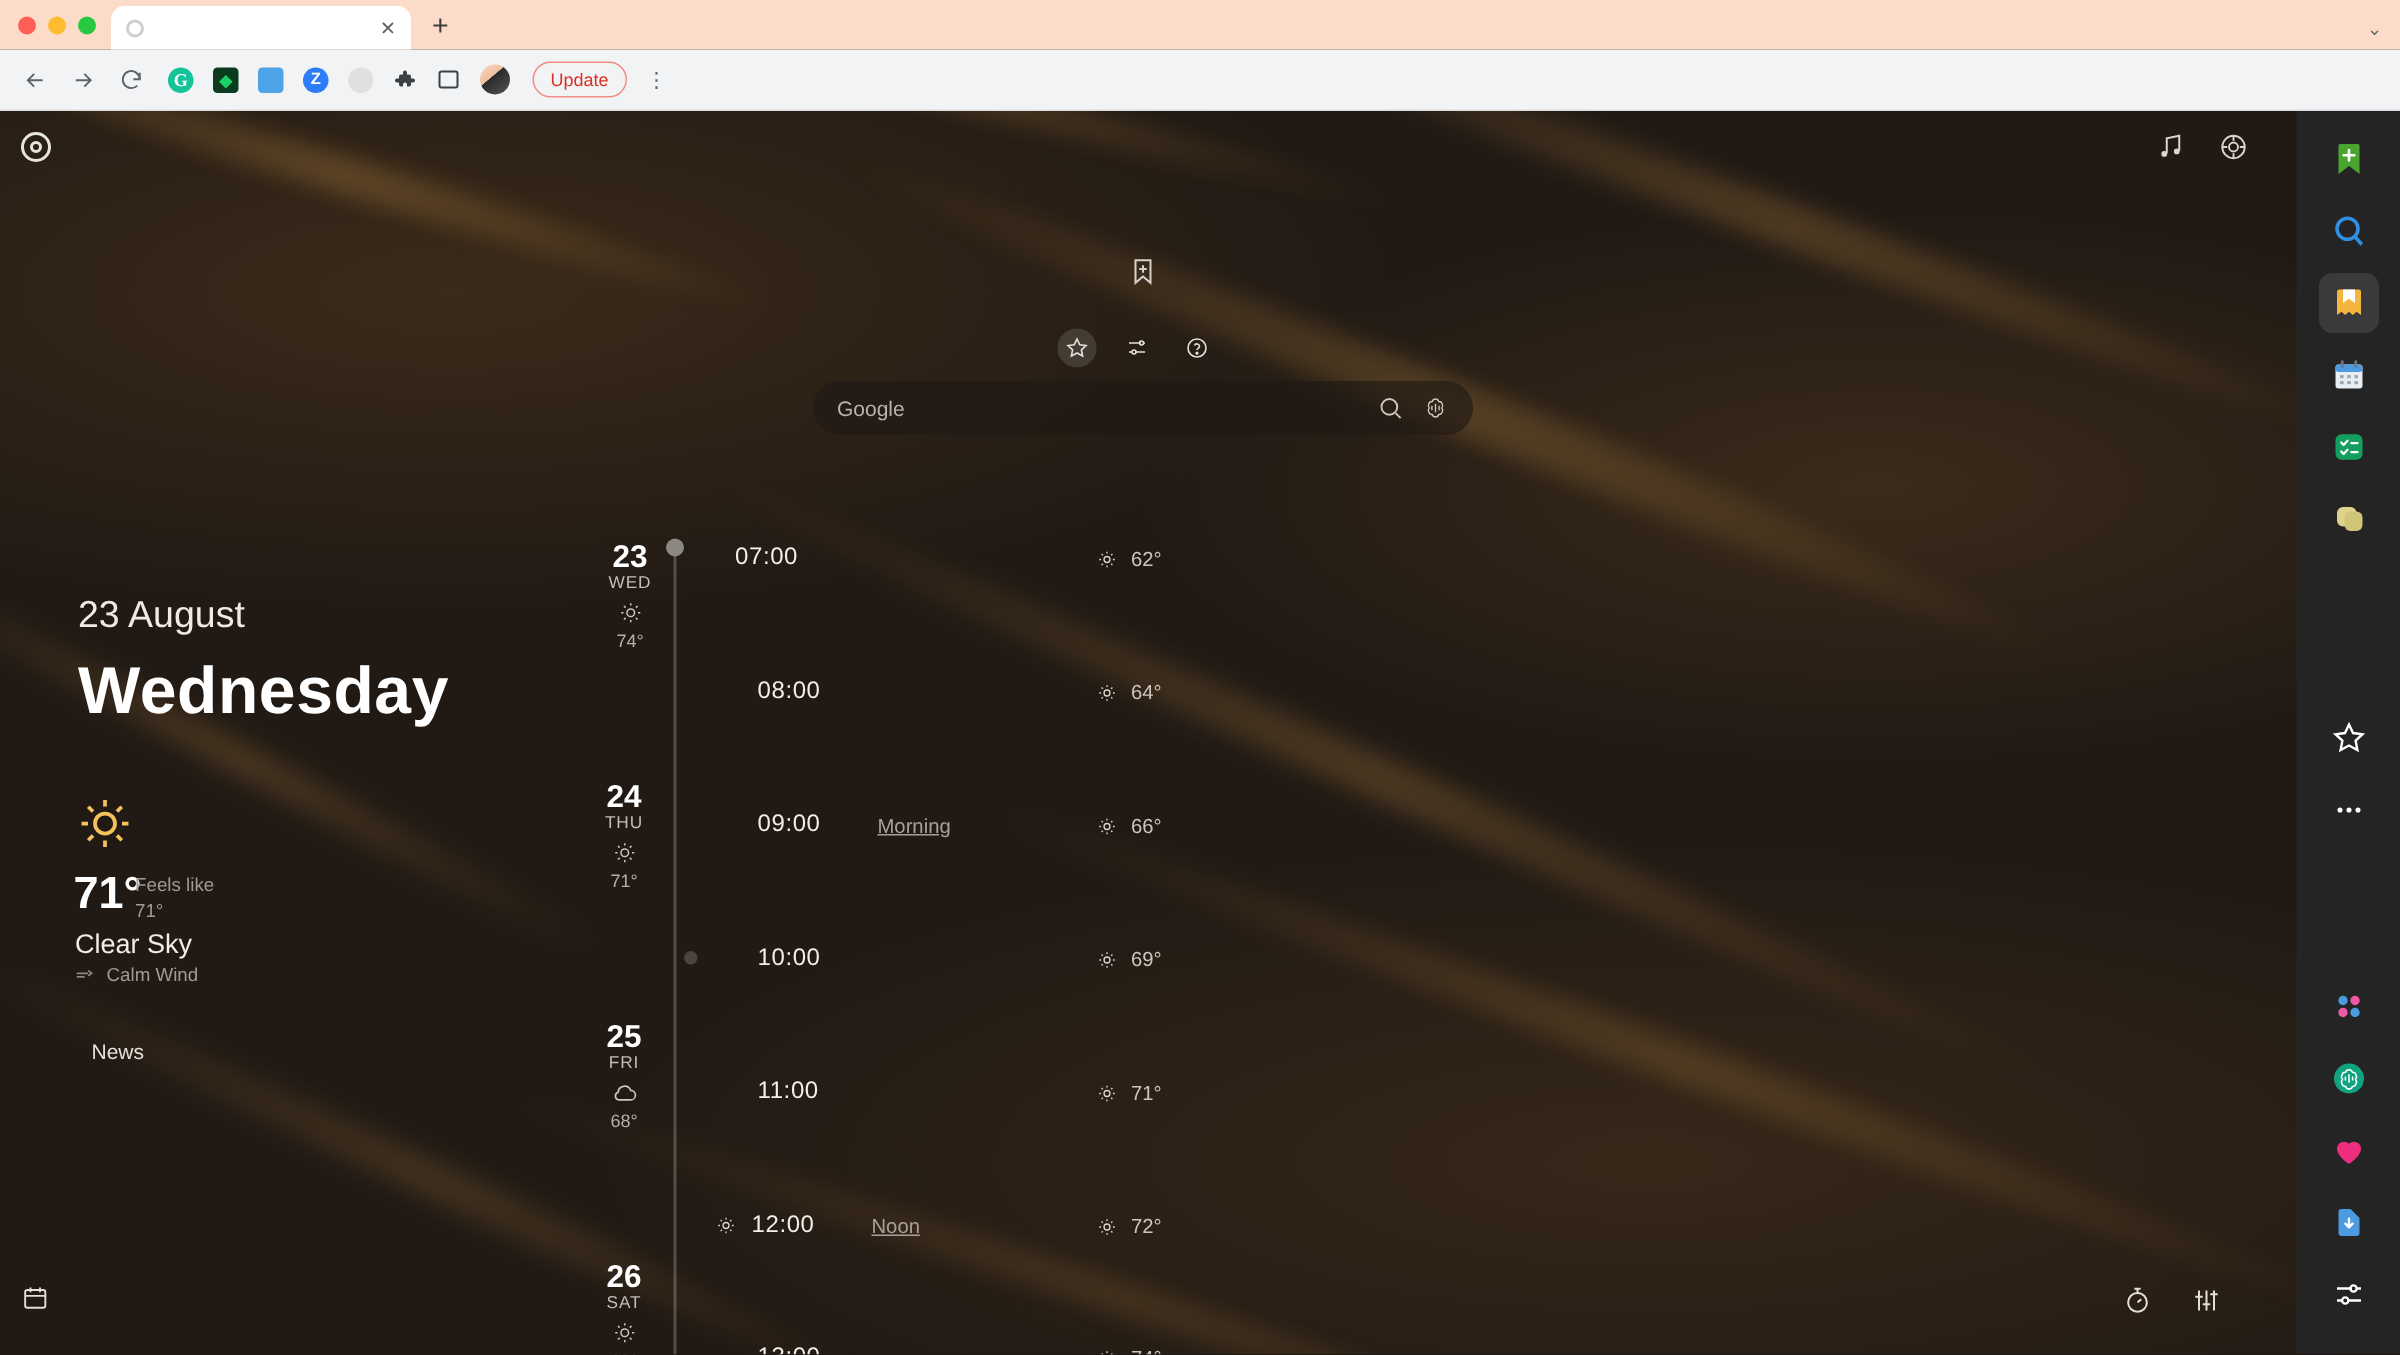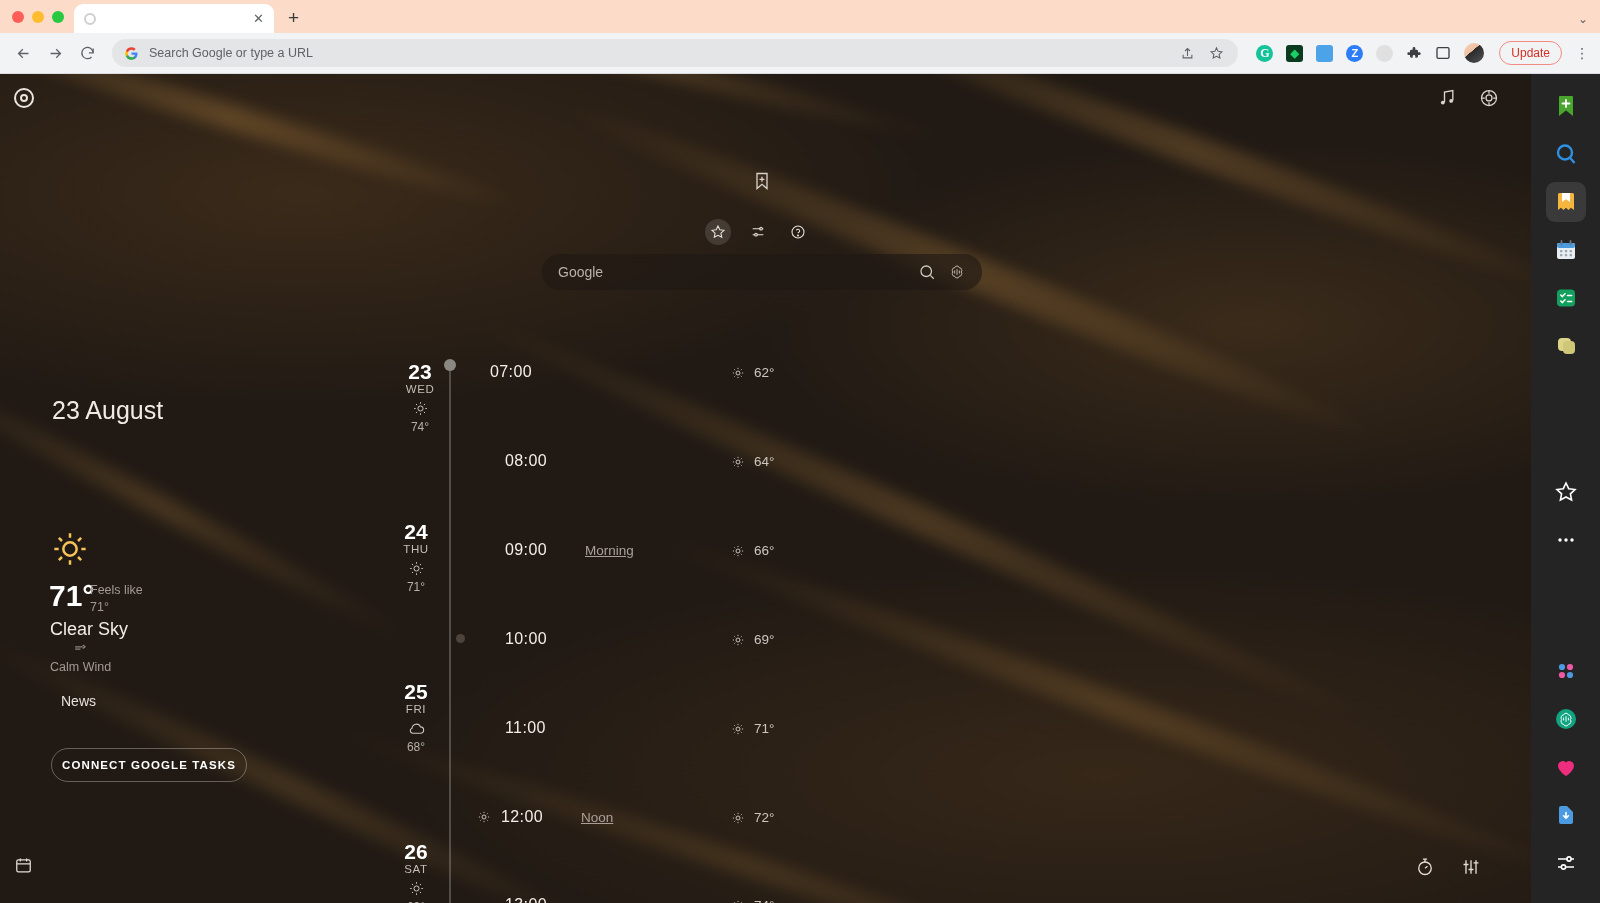--- a/index.html
+++ b/index.html
@@ -102,21 +102,21 @@
            color:#f4c97a; font-weight:300; letter-spacing:1px; }
   .date-line { position:absolute; left:52px; top:322px; font-size:25px; color:#efeae4; font-weight:300; }
   .weekday { position:absolute; left:52px; top:362px; font-size:44px; color:#fff; font-weight:700; letter-spacing:.4px; }
 
   
   .w-sun { position:absolute; left:50px; top:455px; }
   .w-temp { position:absolute; left:49px; top:505px; font-size:30px; color:#fff; font-weight:600; }
   .w-feels { position:absolute; left:90px; top:508px; font-size:12.5px; color:#a29a92; line-height:1.35; }
   .w-cond { position:absolute; left:50px; top:545px; font-size:18px; color:#f1ece6; font-weight:400; }
   .w-wind { position:absolute; left:50px; top:569px; font-size:12.5px; color:#a29a92;
-            display:flex; align-items:center; gap:7px;flex-direction:column; }
+            display:flex; align-items:center; gap:7px; }
   .news-label { position:absolute; left:61px; top:619px; font-size:14px; color:#e6e1db; }
   .tasks-btn {
     position:absolute; left:51px; top:674px; width:196px; height:34px; border-radius:17px;
     border:1px solid rgba(255,255,255,.30); color:#fff; font-size:11.5px; font-weight:700;
     letter-spacing:1.1px; display:flex; align-items:center; justify-content:center;
     background:transparent;
   }
 
   
   .timeline-line { position:absolute; left:449px; top:291px; width:1.5px; height:596px;
@@ -184,38 +184,20 @@
         <path d="M5 12h14M13 6l6 6-6 6"></path>
         </svg>
     </div>
     <div class="nav-ico">
       <svg width="17" height="17" viewBox="0 0 24 24" fill="none" stroke="currentColor" stroke-width="1.8">
         <path d="M20 11a8 8 0 10-2.3 6"></path>
           <path d="M20 5v6h-6"></path>
         </svg>
     </div>
 
-    <div class="omnibox">
-      <svg width="15" height="15" viewBox="0 0 24 24">
-        <path fill="#4285F4" d="M21.6 12.2c0-.7-.1-1.4-.2-2H12v3.9h5.4a4.6 4.6 0 01-2 3v2.5h3.2c1.9-1.7 3-4.3 3-7.4z"></path>
-        <path fill="#34A853" d="M12 22c2.7 0 5-.9 6.6-2.4l-3.2-2.5c-.9.6-2 1-3.4 1-2.6 0-4.8-1.8-5.6-4.1H3.1v2.6A10 10 0 0012 22z"></path>
-        <path fill="#FBBC05" d="M6.4 14c-.2-.6-.3-1.3-.3-2s.1-1.4.3-2V7.4H3.1a10 10 0 000 9.2L6.4 14z"></path>
-        <path fill="#EA4335" d="M12 6c1.5 0 2.8.5 3.8 1.5l2.8-2.8C16.9 3 14.7 2 12 2a10 10 0 00-8.9 5.4L6.4 10c.8-2.3 3-4 5.6-4z"></path>
-      </svg>
-      <div class="ph">Search Google or type a URL</div>
-      <div class="omni-right">
-        <svg width="15" height="15" viewBox="0 0 24 24" fill="none" stroke="#5f6368" stroke-width="1.7">
-          <path d="M12 16V4M8 8l4-4 4 4"></path>
-            <path d="M5 14v5h14v-5"></path>
-          </svg>
-        <svg width="15" height="15" viewBox="0 0 24 24" fill="none" stroke="#5f6368" stroke-width="1.7">
-          <path d="M12 3l2.6 5.6 6 .7-4.4 4.1 1.2 5.9L12 16.5 6.6 19.3l1.2-5.9L3.4 9.3l6-.7z"></path>
-          </svg>
-      </div>
-    </div>
 
     <div class="ext-row">
       <div class="ext ext-grammarly">G</div>
       <div class="ext ext-diamond">◆</div>
       <div class="ext ext-window"></div>
       <div class="ext ext-zotero">Z</div>
       <div class="ext ext-circle"></div>
       <svg width="16" height="16" viewBox="0 0 24 24" fill="#3c4043">
         <path d="M20 11h-2V9a2 2 0 00-2-2h-2V5a2 2 0 10-4 0v2H8a2 2 0 00-2 2v2H4a2 2 0 100 4h2v2a2 2 0 002 2h2v-2a2 2 0 114 0v2h2a2 2 0 002-2v-2h2a2 2 0 100-4z"></path>
         </svg>
@@ -292,41 +274,41 @@
           <circle cx="11" cy="11" r="7"></circle>
             <path d="M16.5 16.5L21 21"></path>
           </svg>
         <svg class="s-ico" viewBox="0 0 24 24" fill="none" stroke="currentColor" stroke-width="1.2">
           <path d="M12 4a3 3 0 00-2.9 2.2A3 3 0 006 8.5a3 3 0 00.5 3.5A3 3 0 006 15.5a3 3 0 003.1 2.3A3 3 0 0012 20a3 3 0 002.9-2.2 3 3 0 003.1-2.3 3 3 0 00-.5-3.5A3 3 0 0018 8.5a3 3 0 00-3.1-2.3A3 3 0 0012 4z"></path>
           <path d="M12 8.2v7.6M8.8 10v4M15.2 10v4"></path>
           </svg>
       </div>
 
       <div class="date-line">23 August</div>
+      <div class="weekday">Wednesday</div>
 
       <svg class="w-sun" width="40" height="40" viewBox="0 0 24 24" fill="none" stroke="#f5c35a" stroke-width="1.5">
         <circle cx="12" cy="12" r="4"></circle>
         <path d="M12 2.6v2.6M12 18.8v2.6M2.6 12h2.6M18.8 12h2.6M5.3 5.3l1.9 1.9M16.8 16.8l1.9 1.9M18.7 5.3l-1.9 1.9M7.2 16.8l-1.9 1.9"></path>
         </svg>
       <div class="w-temp">71°</div>
       <div class="w-feels">
         <span>Feels like</span><br>
         <span>71°</span>
       </div>
       <div class="w-cond">Clear Sky</div>
       <div class="w-wind">
         <svg width="14" height="10" viewBox="0 0 24 14" fill="none" stroke="#8e867e" stroke-width="2">
           <path d="M2 5h13M2 9h9"></path>
             <path d="M15 2l4 3-4 3"></path>
           </svg>
         <span>Calm Wind</span>
       </div>
 
       <div class="news-label">News</div>
-      <button class="tasks-btn">CONNECT GOOGLE TASKS</button>
 
       <div class="timeline-line"></div>
       <div class="timeline-dot"></div>
       <div class="timeline-dot2"></div>
 
       <div class="day" style="left:385px; top:286px;">
         <div class="dnum">23</div>
         <div class="dname">WED</div>
         <div class="dico">
           <svg width="17" height="17" viewBox="0 0 24 24" fill="none" stroke="currentColor" stroke-width="1.4">

